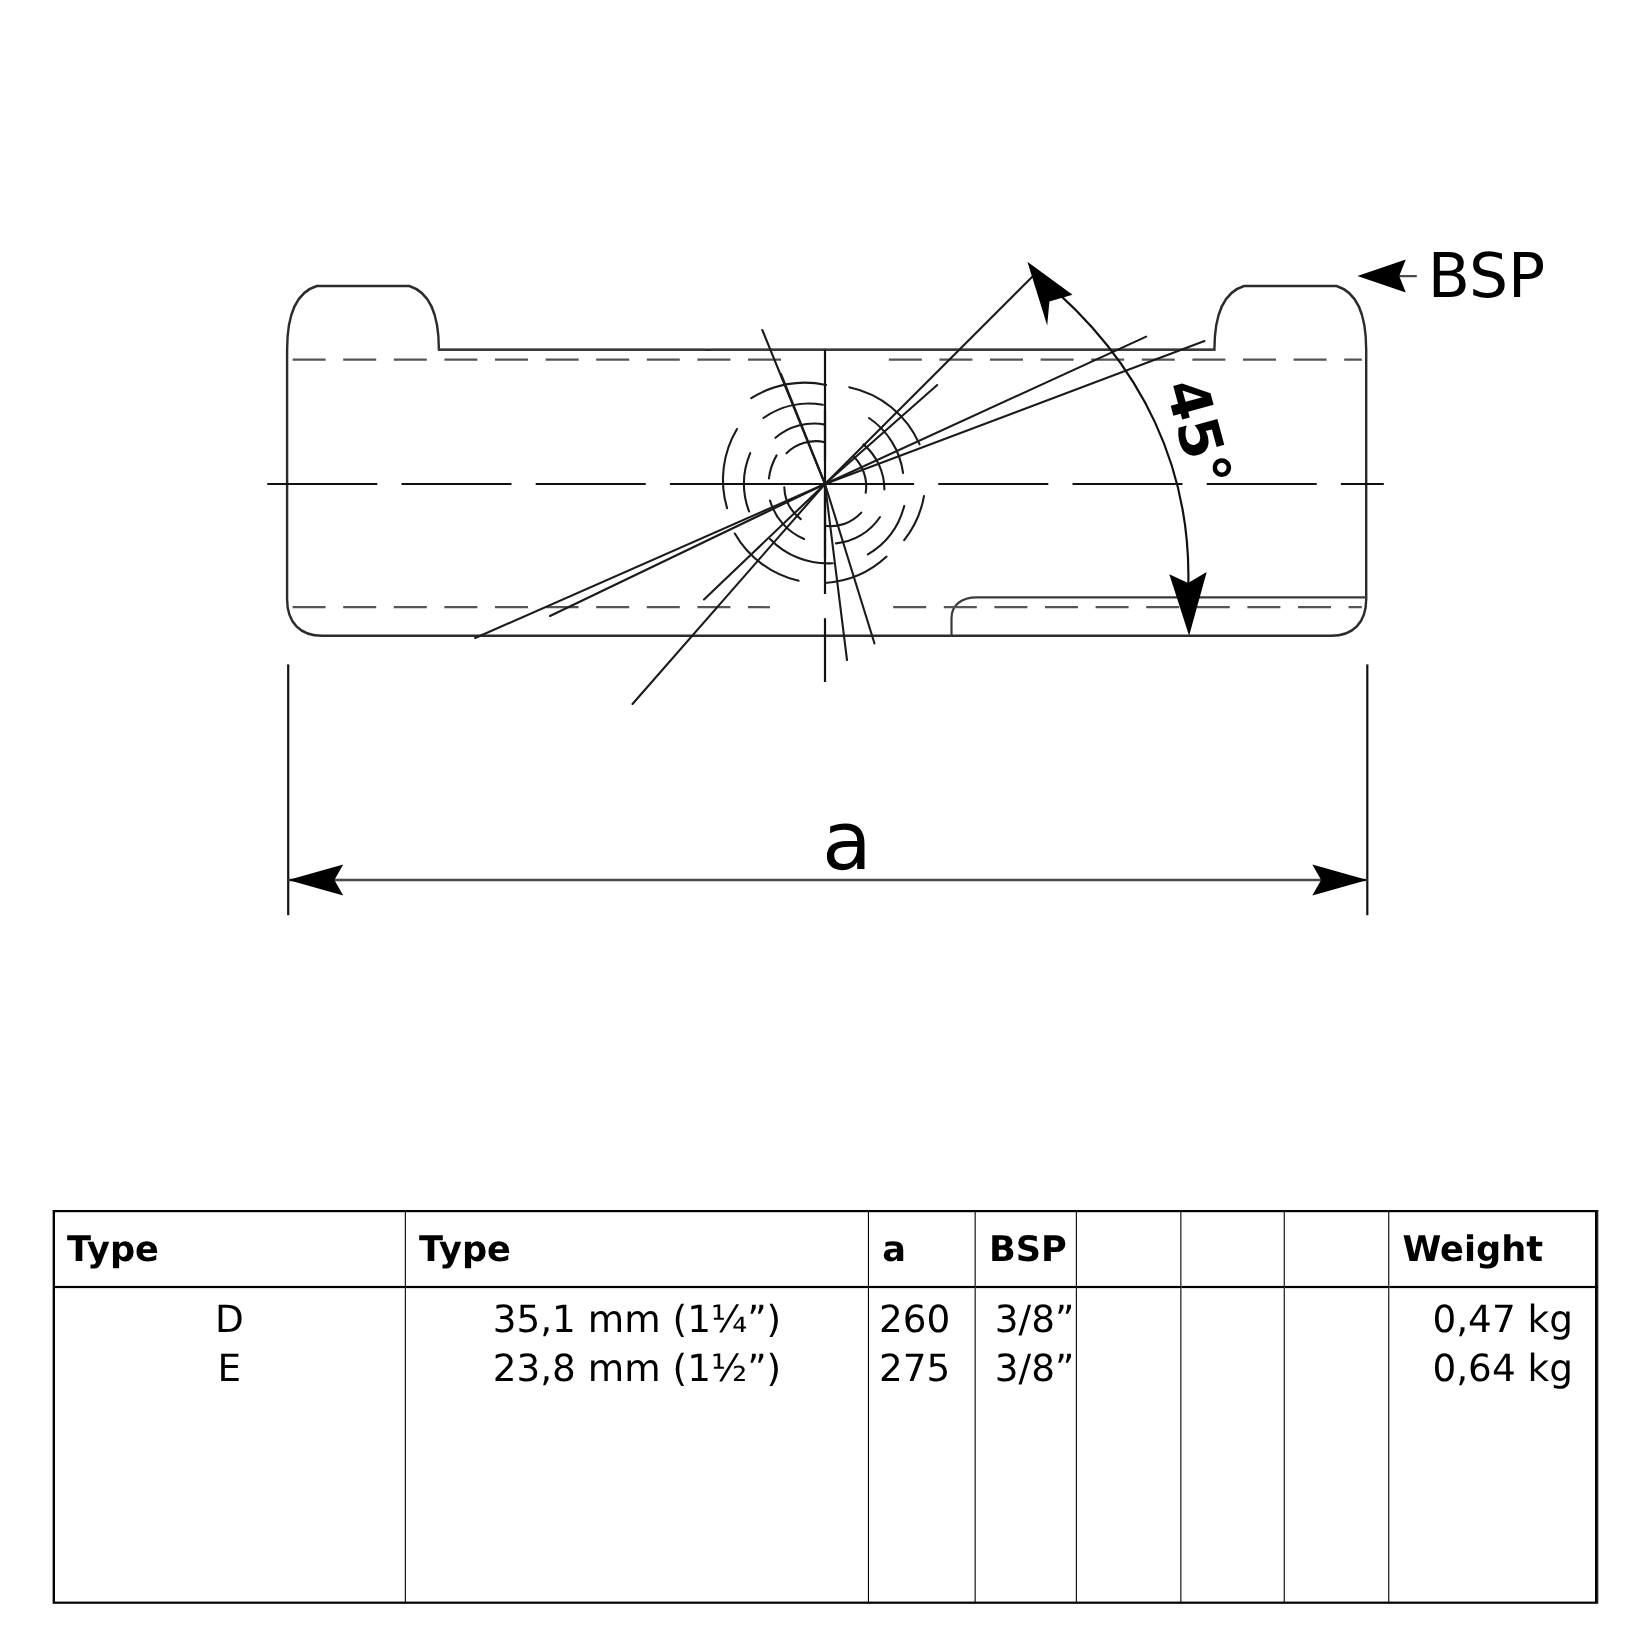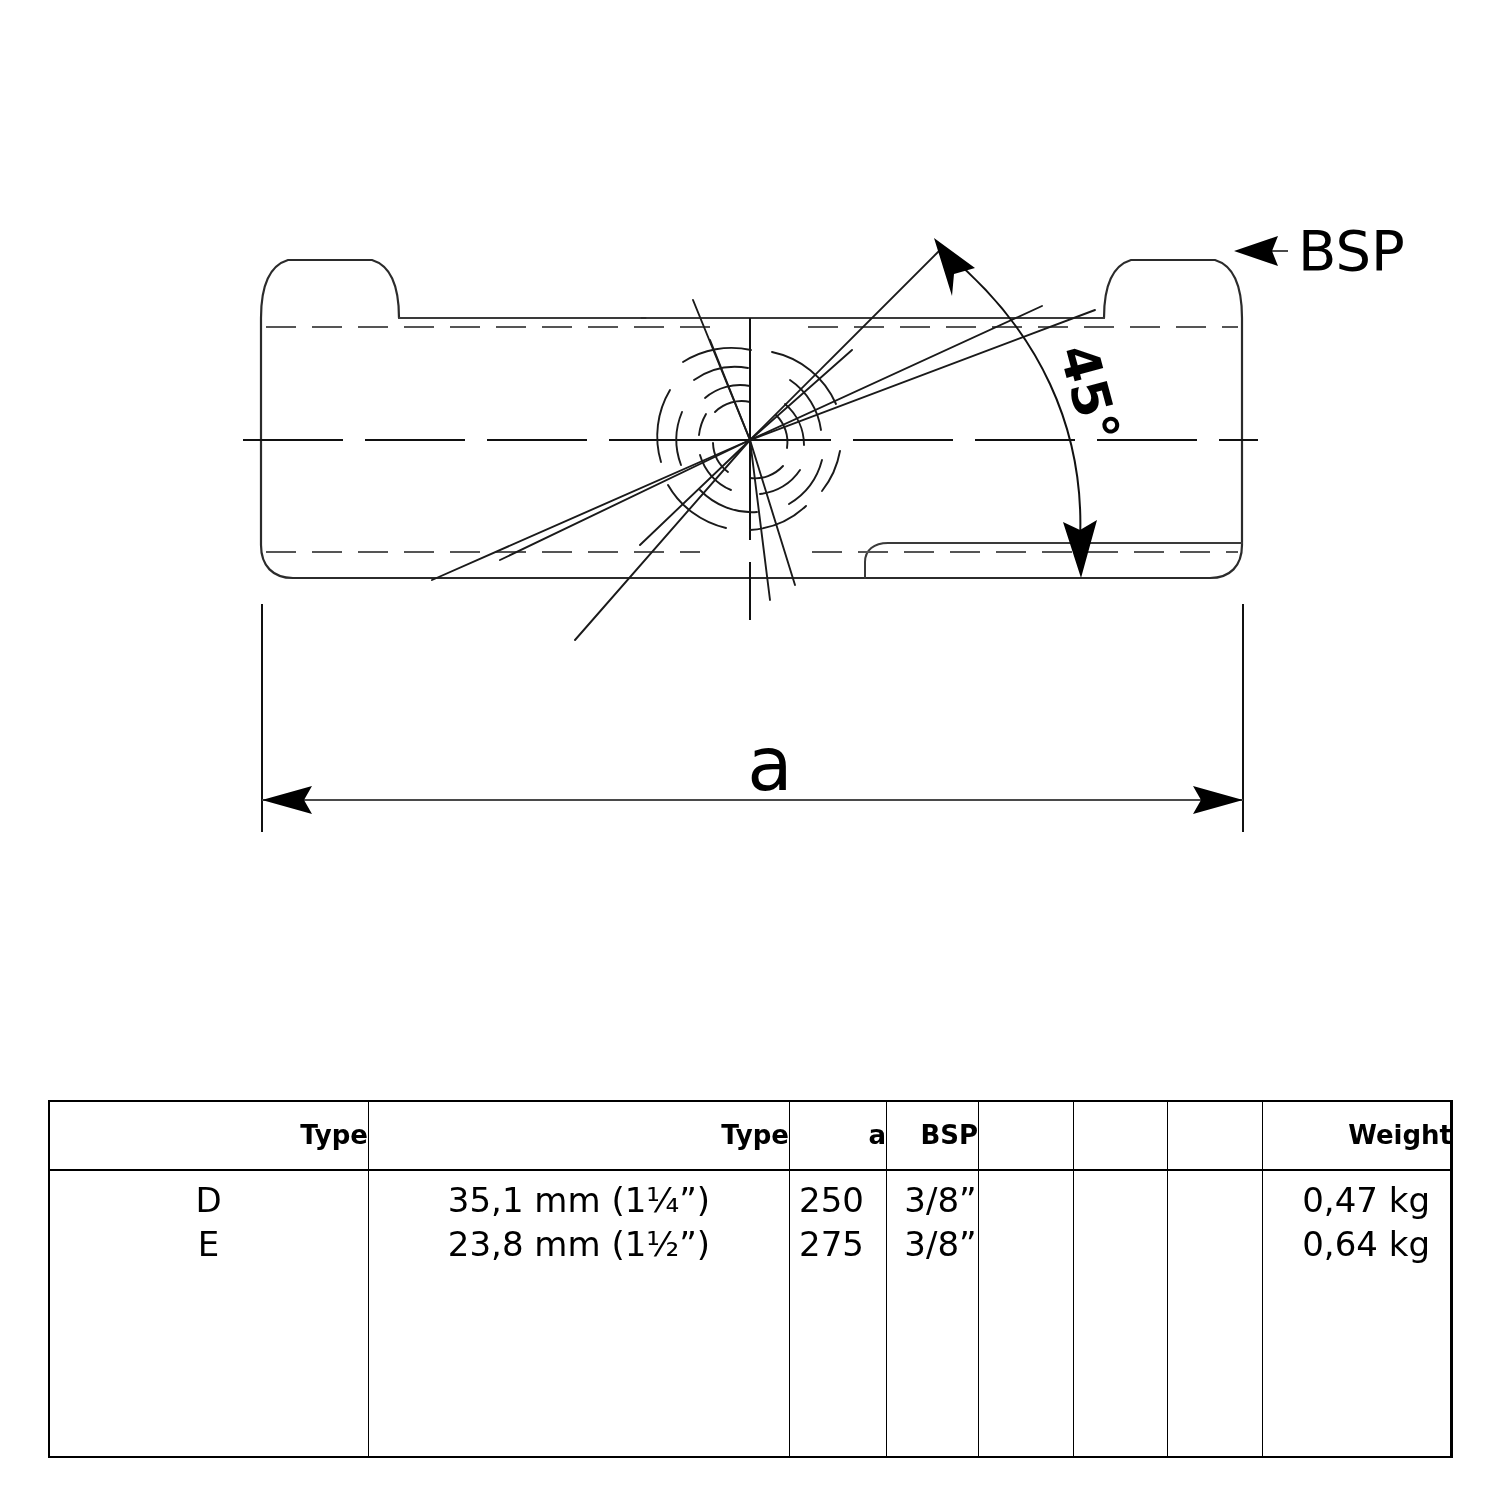--- a/index.html
+++ b/index.html
@@ -115,23 +115,23 @@
   }
   table.spec th, table.spec td {
     border: 1.6px solid #000;
     padding: 0;
     font-size: 34px;
     color: #000;
     vertical-align: middle;
   }
   table.spec thead th {
     font-weight: 700;
-    font-size: 26px;
+    font-size: 32px;
     height: 68px;
-    text-align: right;
+    text-align: left;
     border-bottom: 2.4px solid #000;
     padding-left: 12px;
   }
   table.spec thead th.blank-h { }
   table.spec tbody td {
     border-top: none;
     border-bottom: none;
     text-align: center;
     line-height: 1.28;
     padding-top: 8px;
@@ -292,21 +292,21 @@
       <tr>
         <td>
           <span class="cellline">D</span>
           <span class="cellline">E</span>
         </td>
         <td>
           <span class="cellline">35,1 mm (1¼”)</span>
           <span class="cellline">23,8 mm (1½”)</span>
         </td>
         <td class="right-al">
-          <span class="cellline">250</span>
+          <span class="cellline">260</span>
           <span class="cellline">275</span>
         </td>
         <td class="left-al">
           <span class="cellline">3/8”</span>
           <span class="cellline">3/8”</span>
         </td>
         <td>
           <span class="cellline"></span>
           <span class="cellline"></span>
         </td>

